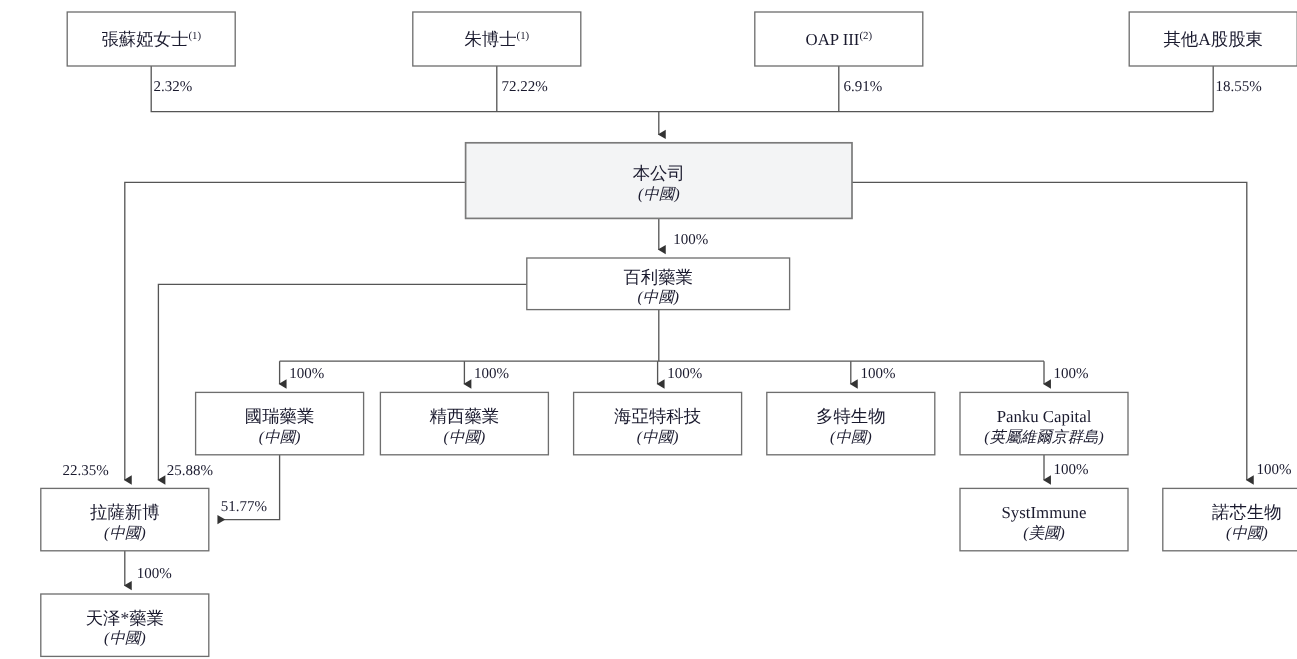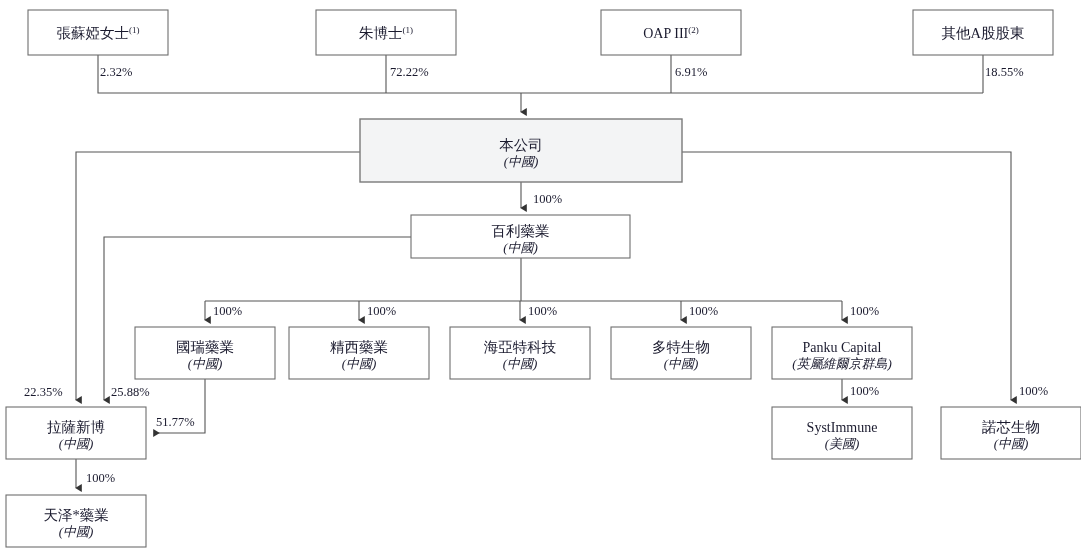--- a/index.html
+++ b/index.html
@@ -10,20 +10,21 @@
   body {
     width: 1081px;
     height: 549px;
     font-family: "Liberation Serif", "DejaVu Serif", serif;
     overflow: hidden;
   }
   #chart-root {
     position: relative;
     width: 960px;
     height: 549px;
+    margin-left: 28px;
   }
   svg#org-svg {
     position: absolute;
     left: 0;
     top: 0;
     width: 1081px;
     height: 549px;
   }
   .box-rect {
     fill: #ffffff;

